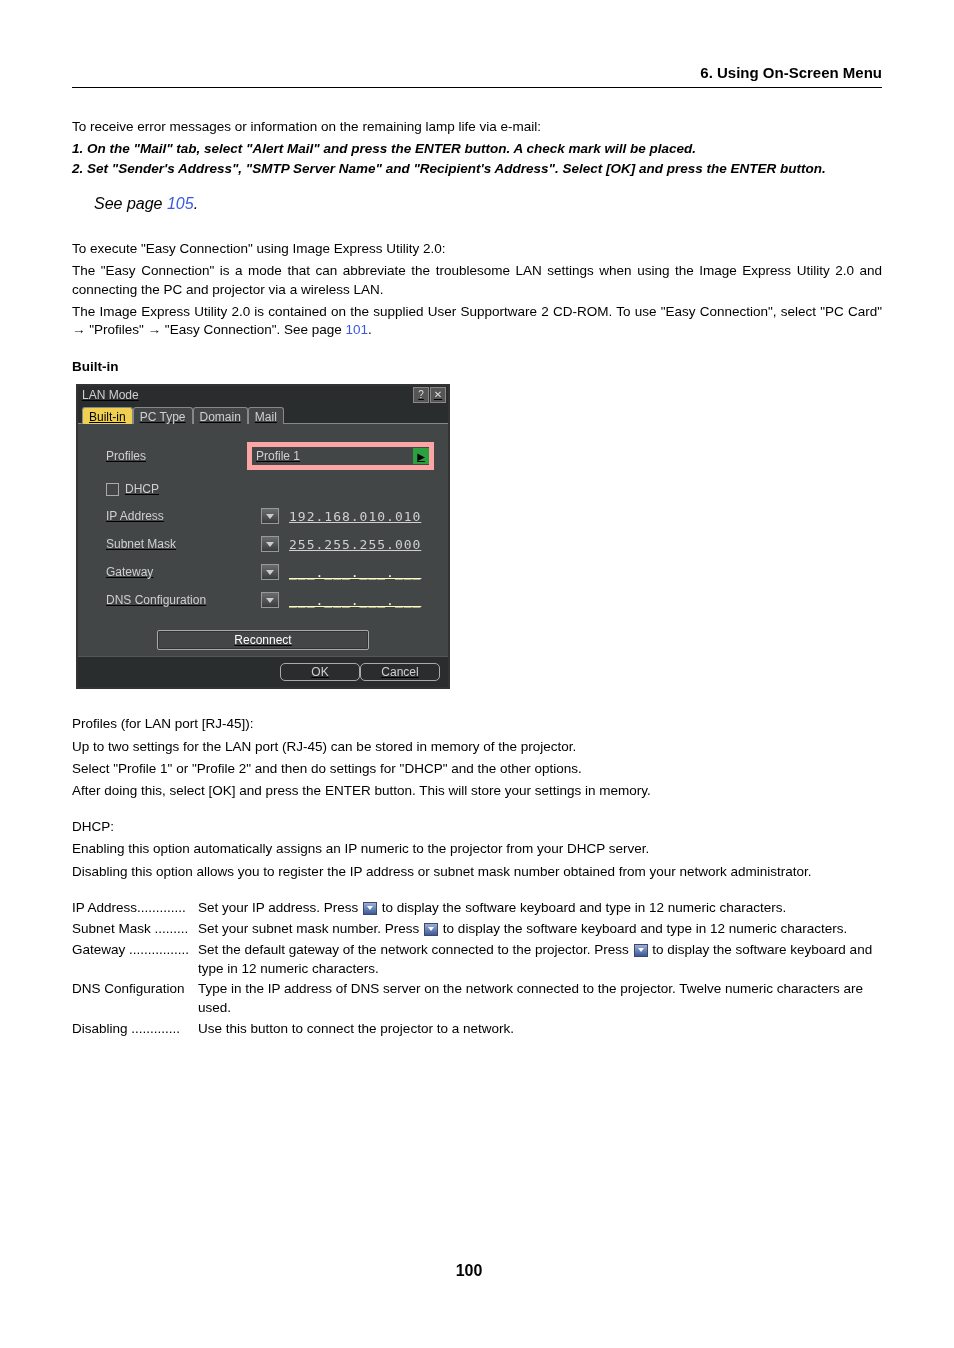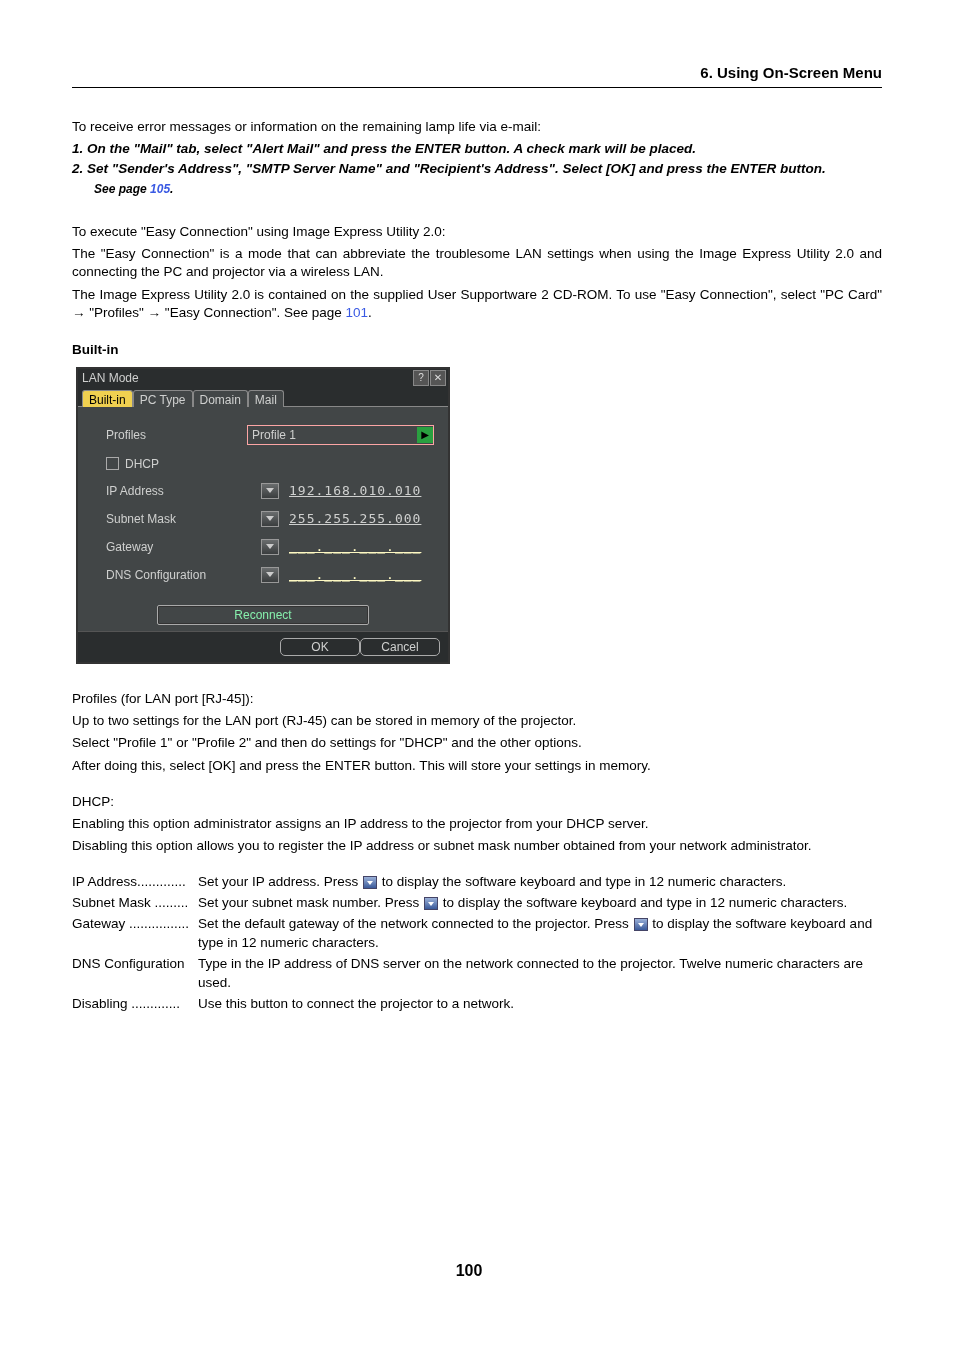--- a/index.html
+++ b/index.html
@@ -39,34 +39,34 @@
     font-weight: bold;
     font-size: 13.5px;
     margin: 2px 0;
     padding-left: 22px;
     text-indent: -22px;
     line-height: 1.35;
     text-align: justify;
   }
   .see-page {
     font-style: italic;
-    font-weight: bold;
-    font-size: 12px;
-    margin: 2px 0 0 22px;
+    font-weight: normal;
+    font-size: 16px;
+    margin: 14px 0 0 22px;
   }
   .link-blue { color: #3959e3; }
   .block { margin-top: 26px; }
   .subhead {
     font-weight: bold;
     font-size: 13.5px;
     margin: 20px 0 10px 0;
   }
 
   
-  .dialog-wrap { margin-left: 4px; margin-top: 4px; margin-bottom: 26px; }
+  .dialog-wrap { margin-left: 4px; margin-top: 4px; margin-bottom: 26px; text-decoration: underline; }
   .dialog {
     width: 370px;
     border: 2px solid #333;
     background: #424647;
     font-family: "Lucida Sans Unicode","Segoe UI",Arial,sans-serif;
   }
   .dlg-title {
     display: flex;
     align-items: center;
     background: #2a2d2e;
@@ -117,21 +117,21 @@
     display: flex;
     align-items: center;
     margin: 0 0 12px 0;
   }
   .dlg-row.indent { padding-left: 14px; }
   .dlg-label { width: 155px; }
   .dlg-select {
     flex: 1;
     display: flex;
     align-items: center;
-    border: 1px solid #fca5a5;
+    border: 5px solid #fca5a5;
     background: #424647;
     height: 18px;
     position: relative;
   }
   .dlg-select-text {
     flex: 1;
     padding-left: 4px;
     color: #cfd0cf;
   }
   .dlg-select-arrow {
@@ -171,21 +171,21 @@
     font-family: monospace;
     font-size: 13px;
   }
   .dlg-ip.blank {
     color: #fef9c3;
   }
   .dlg-reconnect {
     margin: 22px auto 0 auto;
     width: 210px;
     text-align: center;
-    color: #86efac;
+    color: #ffffff;
     border: 1px solid #aaa;
     border-radius: 2px;
     padding: 2px 0;
     box-shadow: inset 0 0 0 1px #333;
   }
   .dlg-footer {
     display: flex;
     justify-content: flex-end;
     background: #2a2d2e;
     padding: 6px 8px;
@@ -337,21 +337,21 @@
 
   <div class="body-text">
     <p>Profiles (for LAN port [RJ-45]):</p>
     <p>Up to two settings for the LAN port (RJ-45) can be stored in memory of the projector.</p>
     <p>Select "Profile 1" or "Profile 2" and then do settings for "DHCP" and the other options.</p>
     <p>After doing this, select [OK] and press the ENTER button. This will store your settings in memory.</p>
   </div>
 
   <div class="body-text" style="margin-top:18px;">
     <p>DHCP:</p>
-    <p>Enabling this option administrator assigns an IP address to the projector from your DHCP server.</p>
+    <p>Enabling this option automatically assigns an IP numeric to the projector from your DHCP server.</p>
     <p class="justify">Disabling this option allows you to register the IP address or subnet mask number obtained from your network administrator.</p>
   </div>
 
   <div class="defs" style="margin-top:18px;">
     <div class="def-row">
       <span class="def-term">IP Address.............</span>
       <span class="def-text">
         <span>Set your IP address. Press </span><span class="inline-kbd"></span><span> to display the software keyboard and type in 12 numeric characters.</span>
       </span>
     </div>

